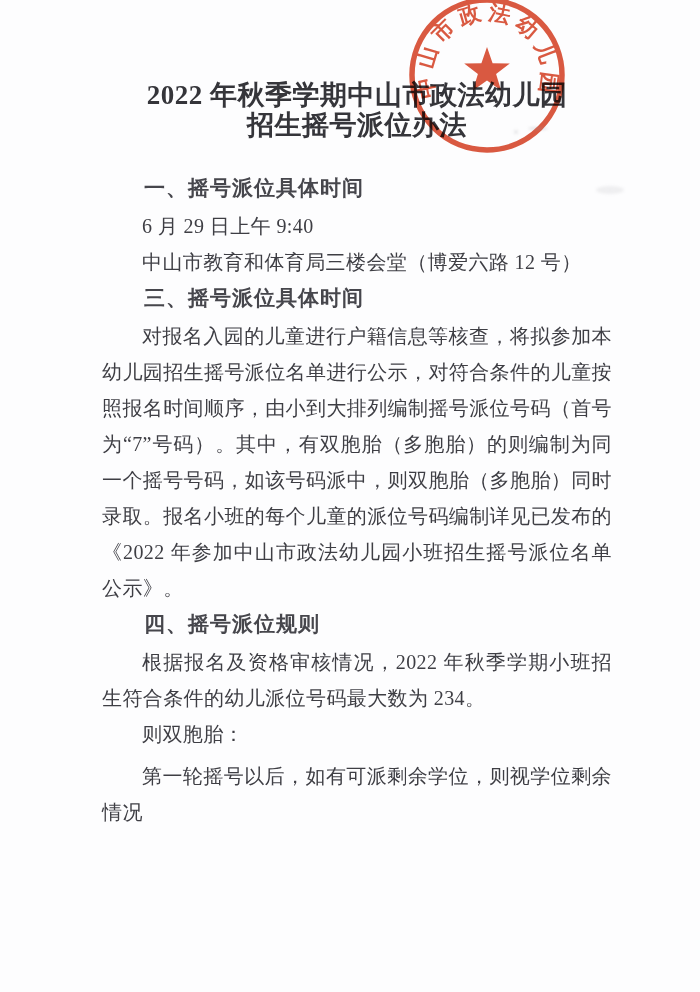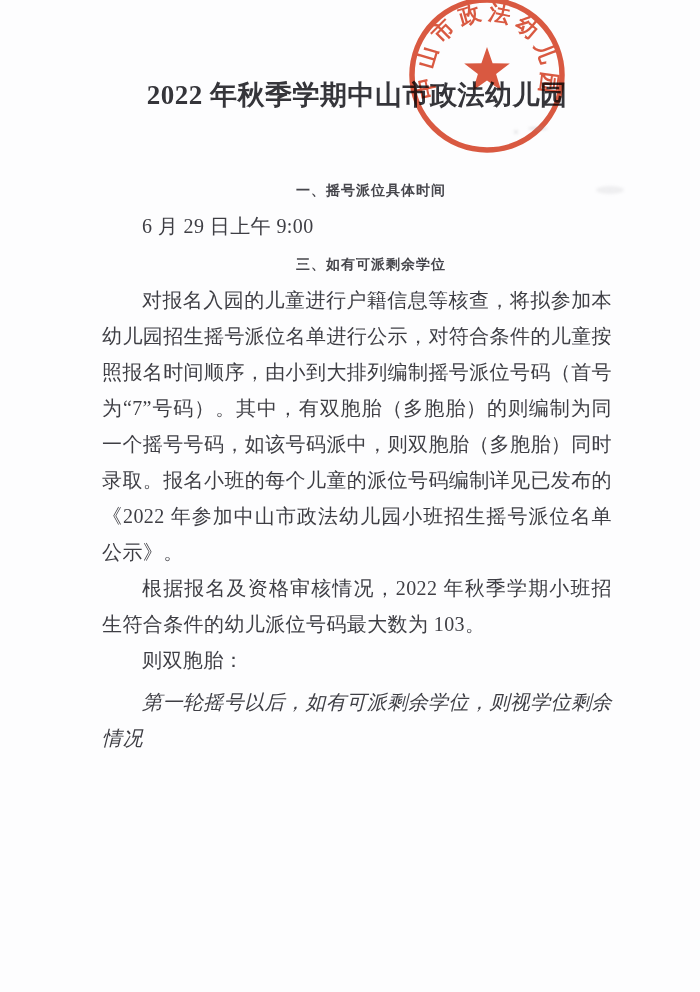--- a/index.html
+++ b/index.html
@@ -36,77 +36,78 @@
   .content{
     position:absolute;
     left:102px;top:170px;width:510px;
     color:#3e3e44;
     font-size:20px;
     line-height:36px;
     letter-spacing:0.4px;
   }
   .content h2{
     margin:2px 0 0 0;
-    font-family:Liberation Sans, sans-serif;
+    font-family:Liberation Mono, monospace;
     font-weight:600;
-    font-size:14px;
+    font-size:21px;
     line-height:36px;
     letter-spacing:1px;
     color:#46464c;
     text-indent:2em;
-    text-align:center;
   }
   .content p{
     margin:0;
     text-indent:2em;
     text-align:justify;
     text-justify:inter-ideograph;
   }
   .content p.last{
     margin-top:6px;
-    font-style:italic;
   }
   .smudge{
     position:absolute;
     background:#9a9aa0;
     border-radius:50%;
     filter:blur(1.5px);
   }
   .smudge-1{left:528px;top:127px;width:20px;height:3px;opacity:.28;}
   .smudge-2{left:596px;top:186px;width:28px;height:8px;opacity:.14;}
   .smudge-3{left:514px;top:130px;width:4px;height:4px;opacity:.25;}
 </style>
 </head>
 <body>
 
 <div class="page">
 
   <div class="title-block">
     <div>2022 年秋季学期中山市政法幼儿园</div>
+    <div>招生摇号派位办法</div>
   </div>
 
   <svg class="seal" viewBox="0 0 164 164" aria-hidden="true">
     <circle cx="82" cy="80" r="75" fill="none" stroke="#d84c31" stroke-width="5.5"></circle>
     <path id="sealArc" d="M 32.2 103.2 A 55 55 0 1 1 131.8 103.2" fill="none"></path>
     <text class="seal-text" fill="#d84c31">
       <textPath href="#sealArc" startOffset="2" textLength="212" lengthAdjust="spacing">中山市政法幼儿园</textPath>
     </text>
     <polygon points="82,52 87.6,68.2 104.8,68.6 91.1,79 96.1,95.4 82,85.6 67.9,95.4 72.9,79 59.2,68.6 76.4,68.2" fill="#d84c31"></polygon>
   </svg>
 
   <div class="content">
 
     <h2>一、摇号派位具体时间</h2>
-    <p>6 月 29 日上午 9:00</p>
+    <p>6 月 29 日上午 9:40</p>
 
+    <p>中山市教育和体育局三楼会堂（博爱六路 12 号）</p>
 
-    <h2>三、如有可派剩余学位</h2>
+    <h2>三、摇号派位具体时间</h2>
     <p>对报名入园的儿童进行户籍信息等核查，将拟参加本幼儿园招生摇号派位名单进行公示，对符合条件的儿童按照报名时间顺序，由小到大排列编制摇号派位号码（首号为“7”号码）。其中，有双胞胎（多胞胎）的则编制为同一个摇号号码，如该号码派中，则双胞胎（多胞胎）同时录取。报名小班的每个儿童的派位号码编制详见已发布的《2022 年参加中山市政法幼儿园小班招生摇号派位名单公示》。</p>
 
-    <p>根据报名及资格审核情况，2022 年秋季学期小班招生符合条件的幼儿派位号码最大数为 103。</p>
+    <h2>四、摇号派位规则</h2>
+    <p>根据报名及资格审核情况，2022 年秋季学期小班招生符合条件的幼儿派位号码最大数为 234。</p>
     <p>则双胞胎：</p>
     <p class="last">第一轮摇号以后，如有可派剩余学位，则视学位剩余情况</p>
 
   </div>
 
   <div class="smudge smudge-1"></div>
   <div class="smudge smudge-2"></div>
   <div class="smudge smudge-3"></div>
 
 </div>

